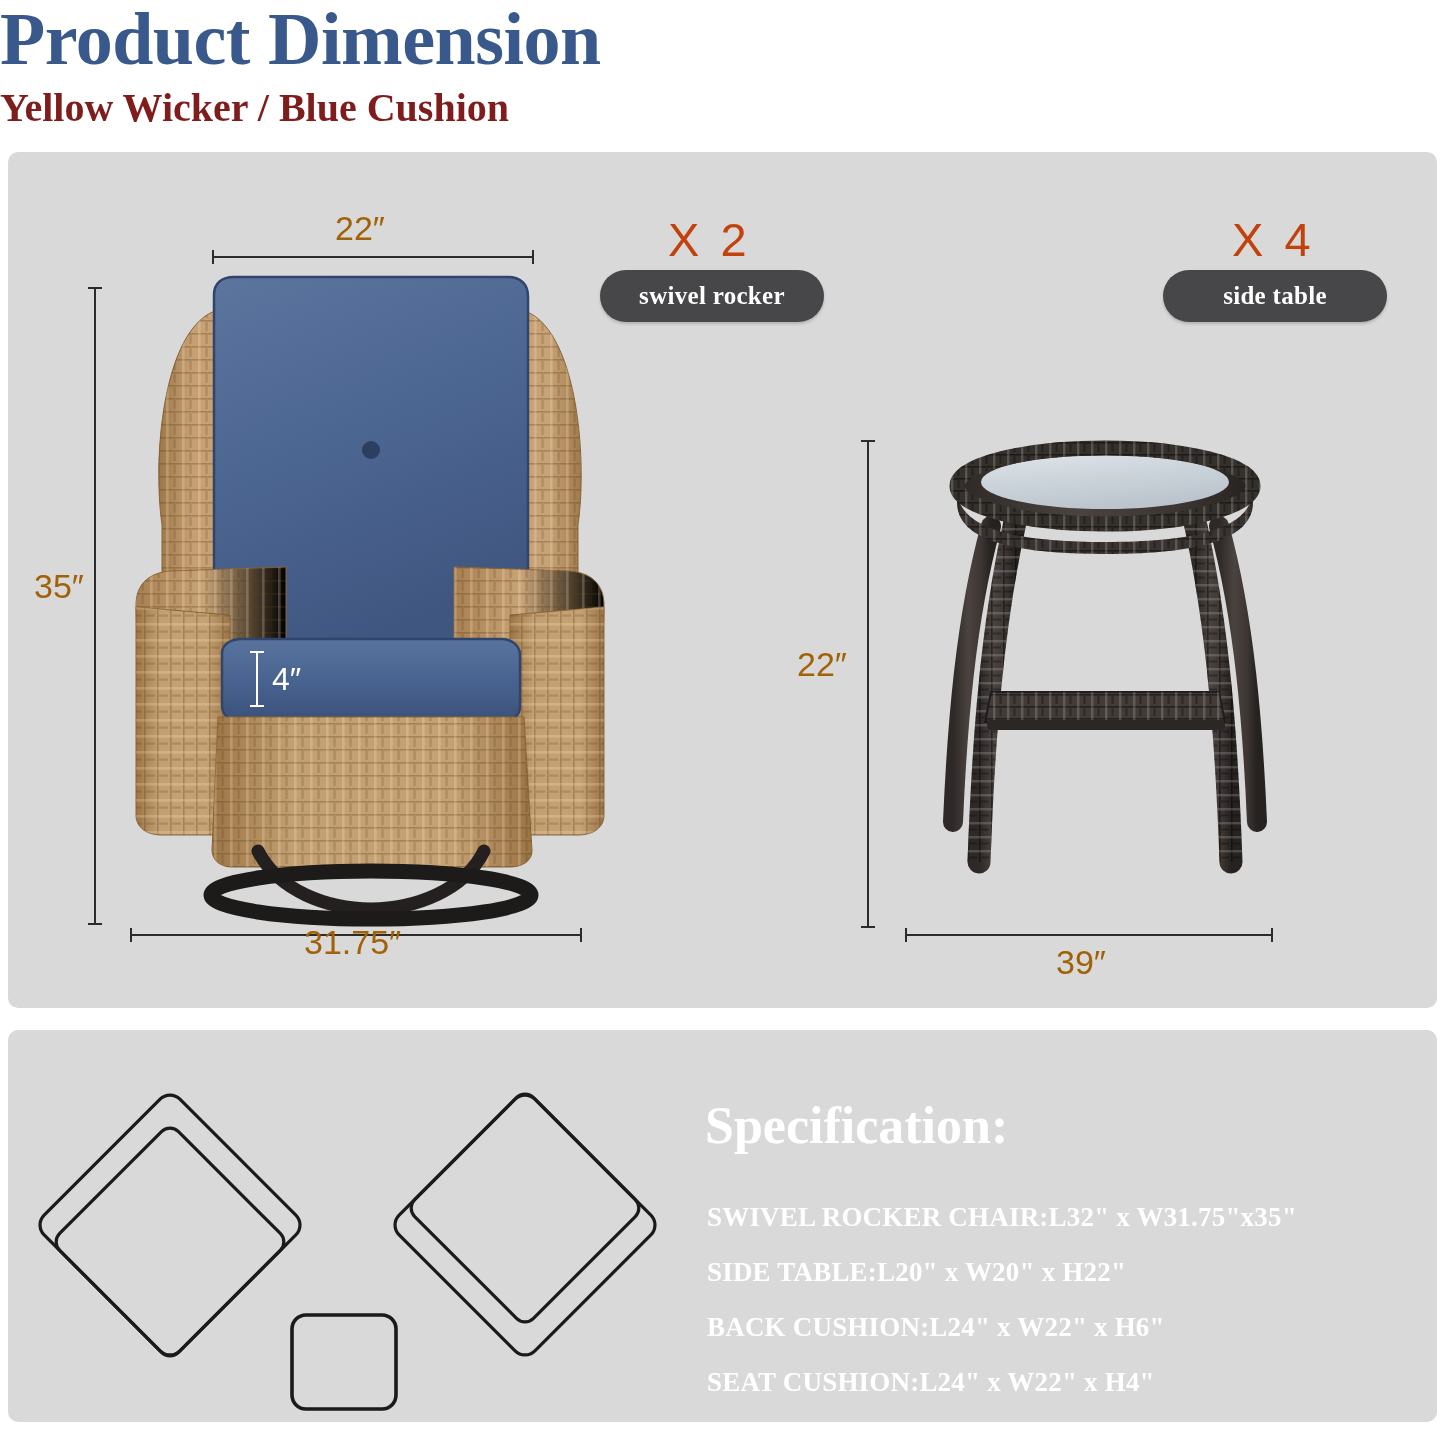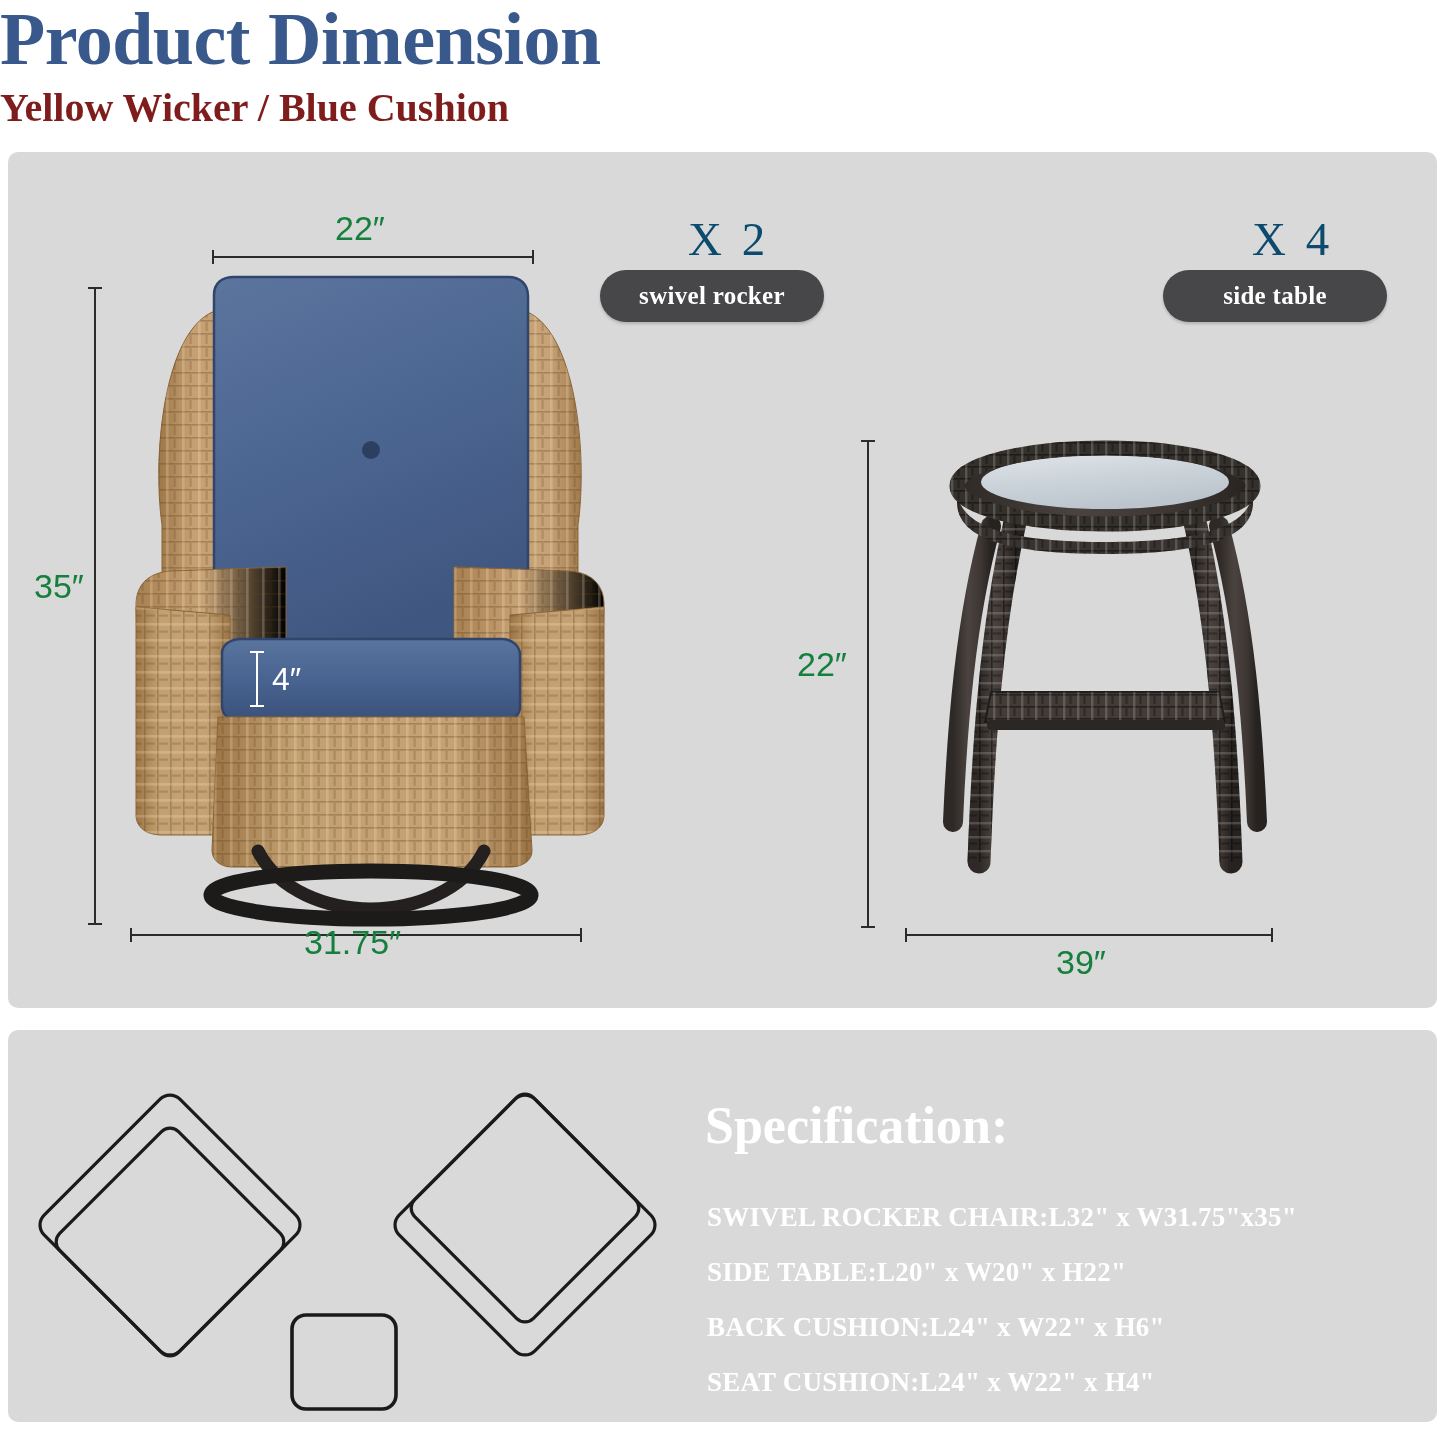--- a/index.html
+++ b/index.html
@@ -41,27 +41,26 @@
     position:absolute;
     background:#d9d9d9;
     border-radius:10px;
   }
   #panel-dimensions{left:8px;top:152px;width:1429px;height:856px;}
   #panel-spec{left:8px;top:1030px;width:1429px;height:392px;}
 
   
   .count-x{
     position:absolute;
-    font-family:Liberation Serif, serif;
+    font-family:Liberation Sans, sans-serif;
     font-weight:400;
     font-size:47px;
-    color:#0c4a6e;
+    color:#c2410c;
     letter-spacing:4px;
     white-space:nowrap;
-    margin-left:20px;
   }
   .badge{
     position:absolute;
     background:#474749;
     border-radius:34px;
     height:52px;
     display:flex;align-items:center;justify-content:center;
     box-shadow:0 2px 3px rgba(0,0,0,0.18);
   }
   .badge span{
@@ -94,21 +93,21 @@
   .dim-v .cap.t{top:0;}
   .dim-v .cap.b{bottom:0;}
 
   .dim-v.white .bar,.dim-v.white .cap{background:#ffffff;}
 
   .dim-label{
     position:absolute;
     font-family:"Liberation Sans", sans-serif;
     font-weight:400;
     font-size:34px;
-    color:#15803d;
+    color:#a16207;
     white-space:nowrap;
   }
   .dim-label.white{color:#ffffff;font-size:32px;}
 
   
   .spec-title{
     position:absolute;
     font-family:"Liberation Serif", serif;
     font-weight:700;
     font-size:52px;

